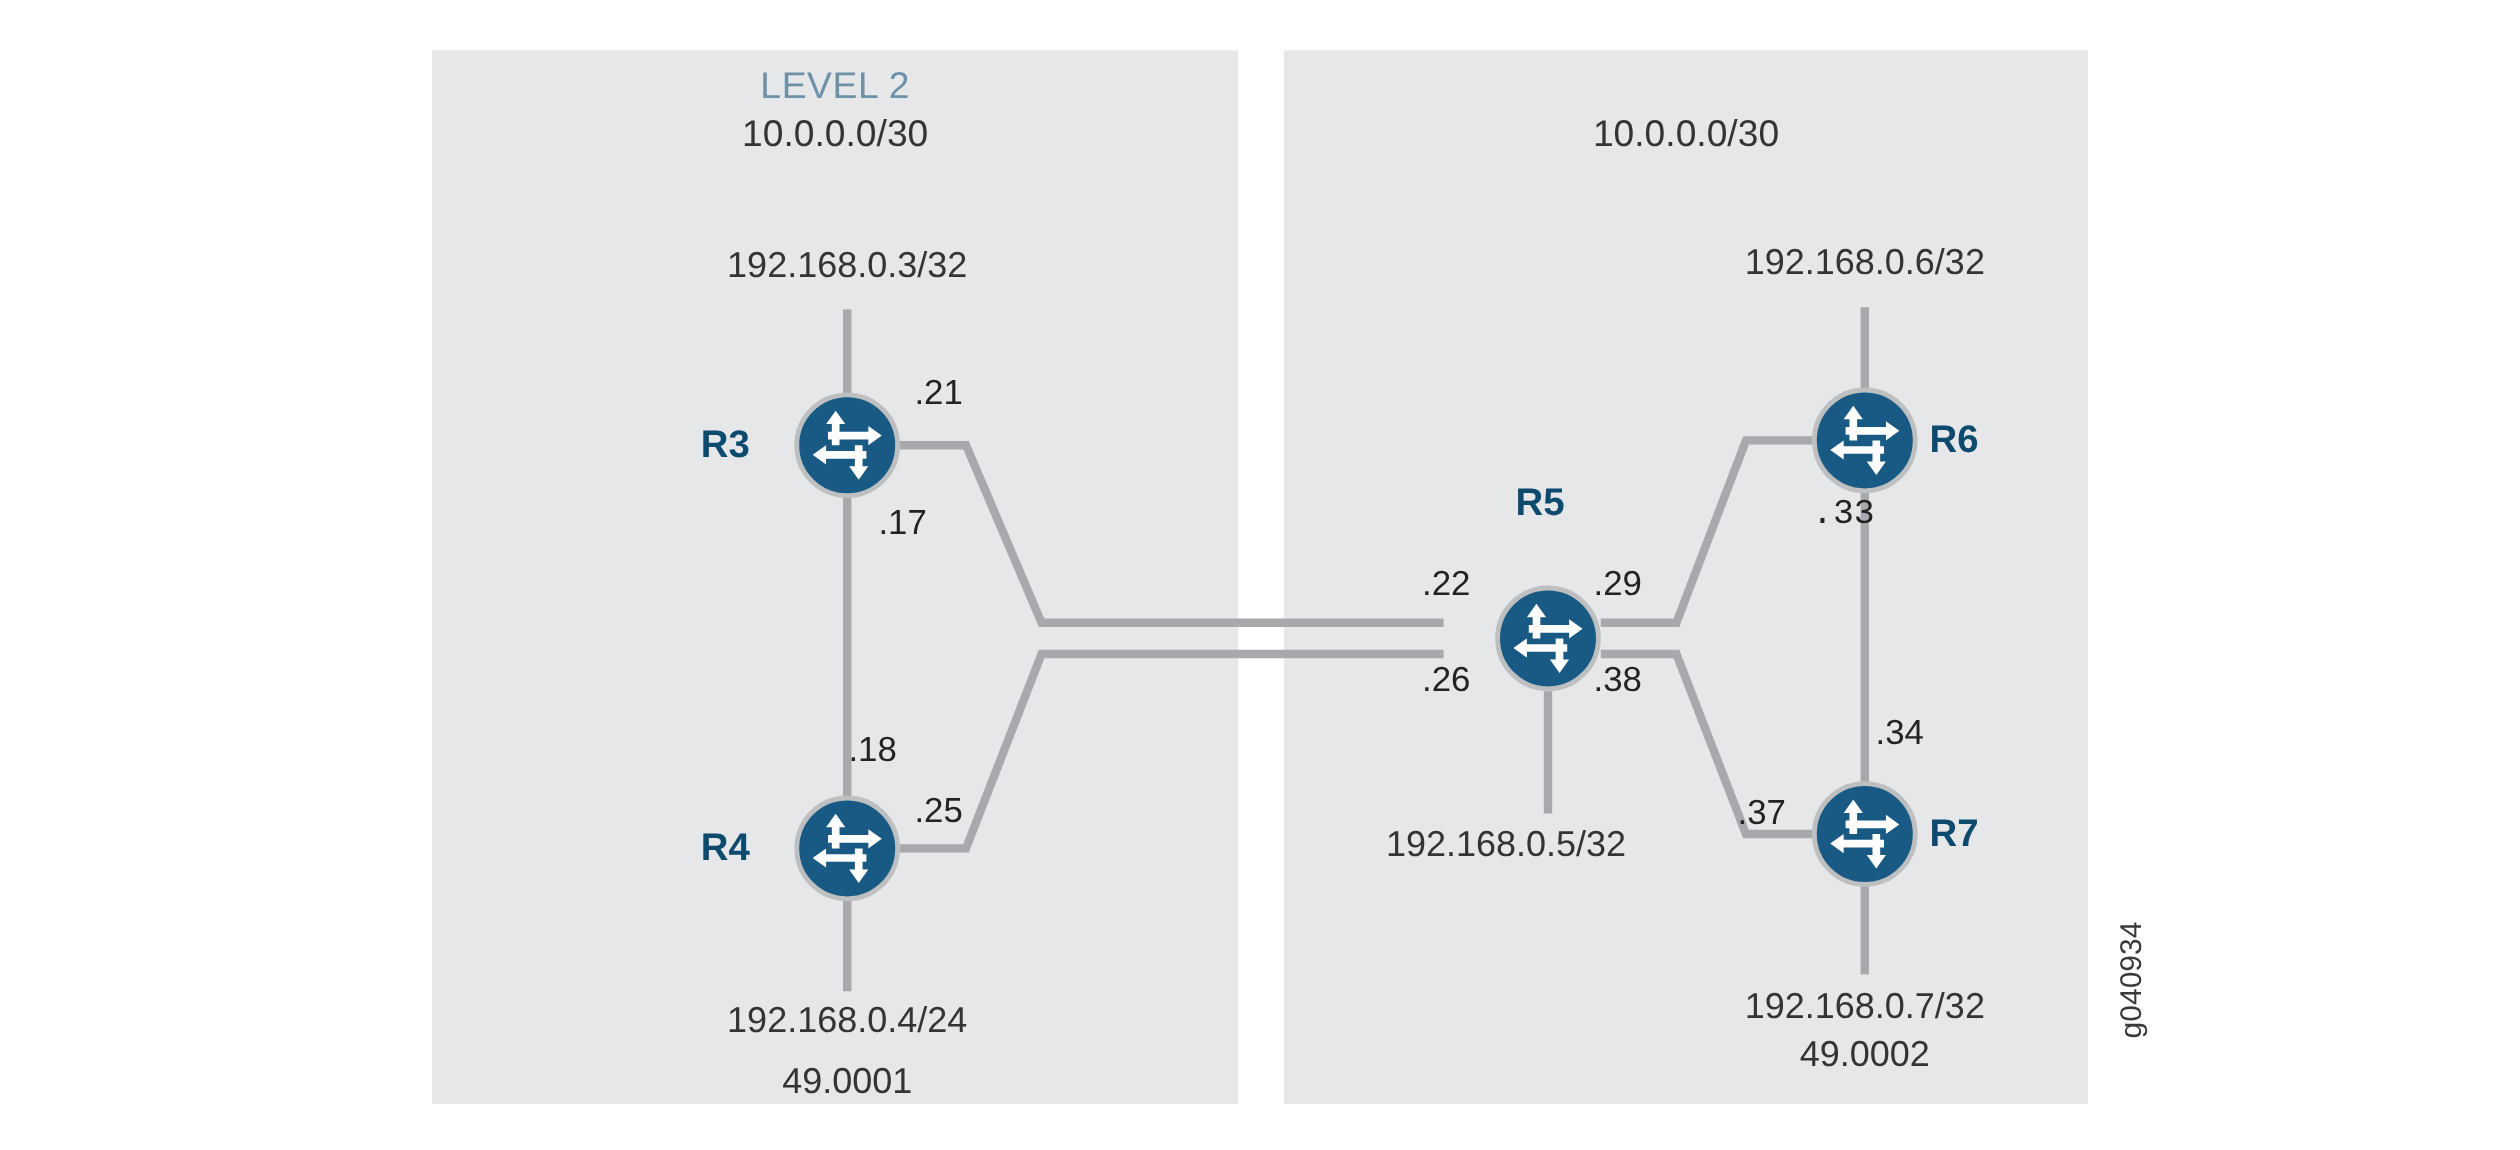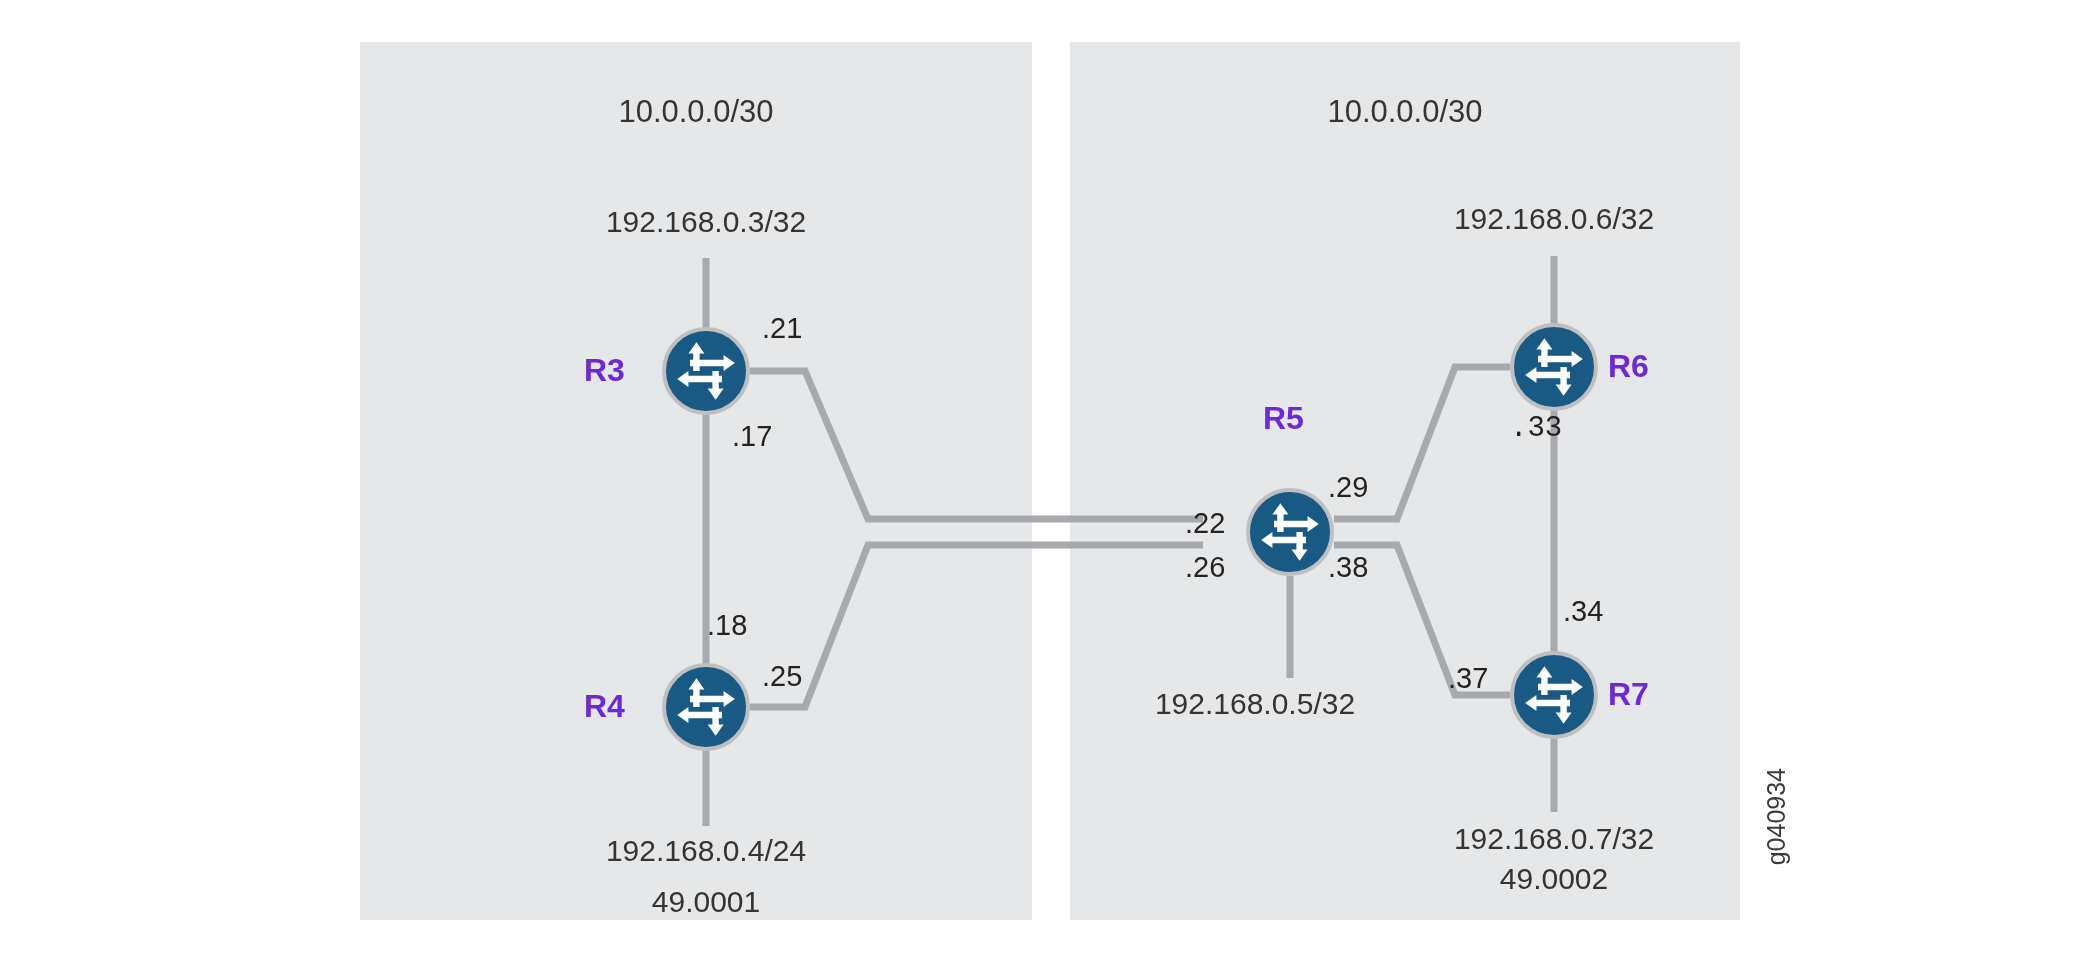--- a/index.html
+++ b/index.html
@@ -56,21 +56,21 @@
     width: 88px;
     height: 88px;
     border-radius: 50%;
     background: #185a83;
     border: 4px solid #bdbfc1;
   }
   .node svg { display: block; width: 100%; height: 100%; }
 
   .node-label {
     position: absolute;
-    color: #6d28d9;
+    color: #0c4a6e;
     font-size: 32px;
     font-weight: bold;
     white-space: nowrap;
   }
 
   .ip-label {
     position: absolute;
     color: #343434;
     font-size: 30px;
     white-space: nowrap;
@@ -94,20 +94,21 @@
     transform-origin: left top;
     transform: rotate(-90deg) translateX(-100%);
   }
 </style>
 </head>
 <body>
 
 <div id="canvas">
 
   <div class="panel" id="panel-level2">
+    <div class="panel-title" style="top:12px;">LEVEL 2</div>
     <div class="panel-subtitle" style="top:52px;">10.0.0.0/30</div>
   </div>
 
   <div class="panel" id="panel-level1">
     <div class="panel-subtitle" style="top:52px;">10.0.0.0/30</div>
   </div>
 
   <svg id="links" viewBox="0 0 2100 958">
     <g fill="none" stroke="#a7a9ac" stroke-width="7" stroke-linecap="butt" stroke-linejoin="miter">
 
@@ -206,21 +207,21 @@
 
   <div class="ip-label center" style="left:1554px; top:822px;">192.168.0.7/32</div>
   <div class="ip-label center" style="left:1554px; top:862px;">49.0002</div>
 
   <div class="iface-label" style="left:762px; top:312px;">.21</div>
   <div class="iface-label" style="left:707px; top:420px;margin-left:25px;">.17</div>
 
   <div class="iface-label" style="left:707px; top:609px;">.18</div>
   <div class="iface-label" style="left:762px; top:660px;">.25</div>
 
-  <div class="iface-label" style="left:1185px; top:471px;margin-top:36px;">.22</div>
+  <div class="iface-label" style="left:1185px; top:471px;">.22</div>
   <div class="iface-label" style="left:1185px; top:551px;">.26</div>
   <div class="iface-label" style="left:1328px; top:471px;">.29</div>
   <div class="iface-label" style="left:1328px; top:551px;">.38</div>
 
   <div class="iface-label" style="left:1510px; top:412px;font-family:Liberation Mono, monospace;">.33</div>
 
   <div class="iface-label" style="left:1563px; top:595px;">.34</div>
   <div class="iface-label" style="left:1448px; top:662px;">.37</div>
 
   <div id="watermark">g040934</div>

